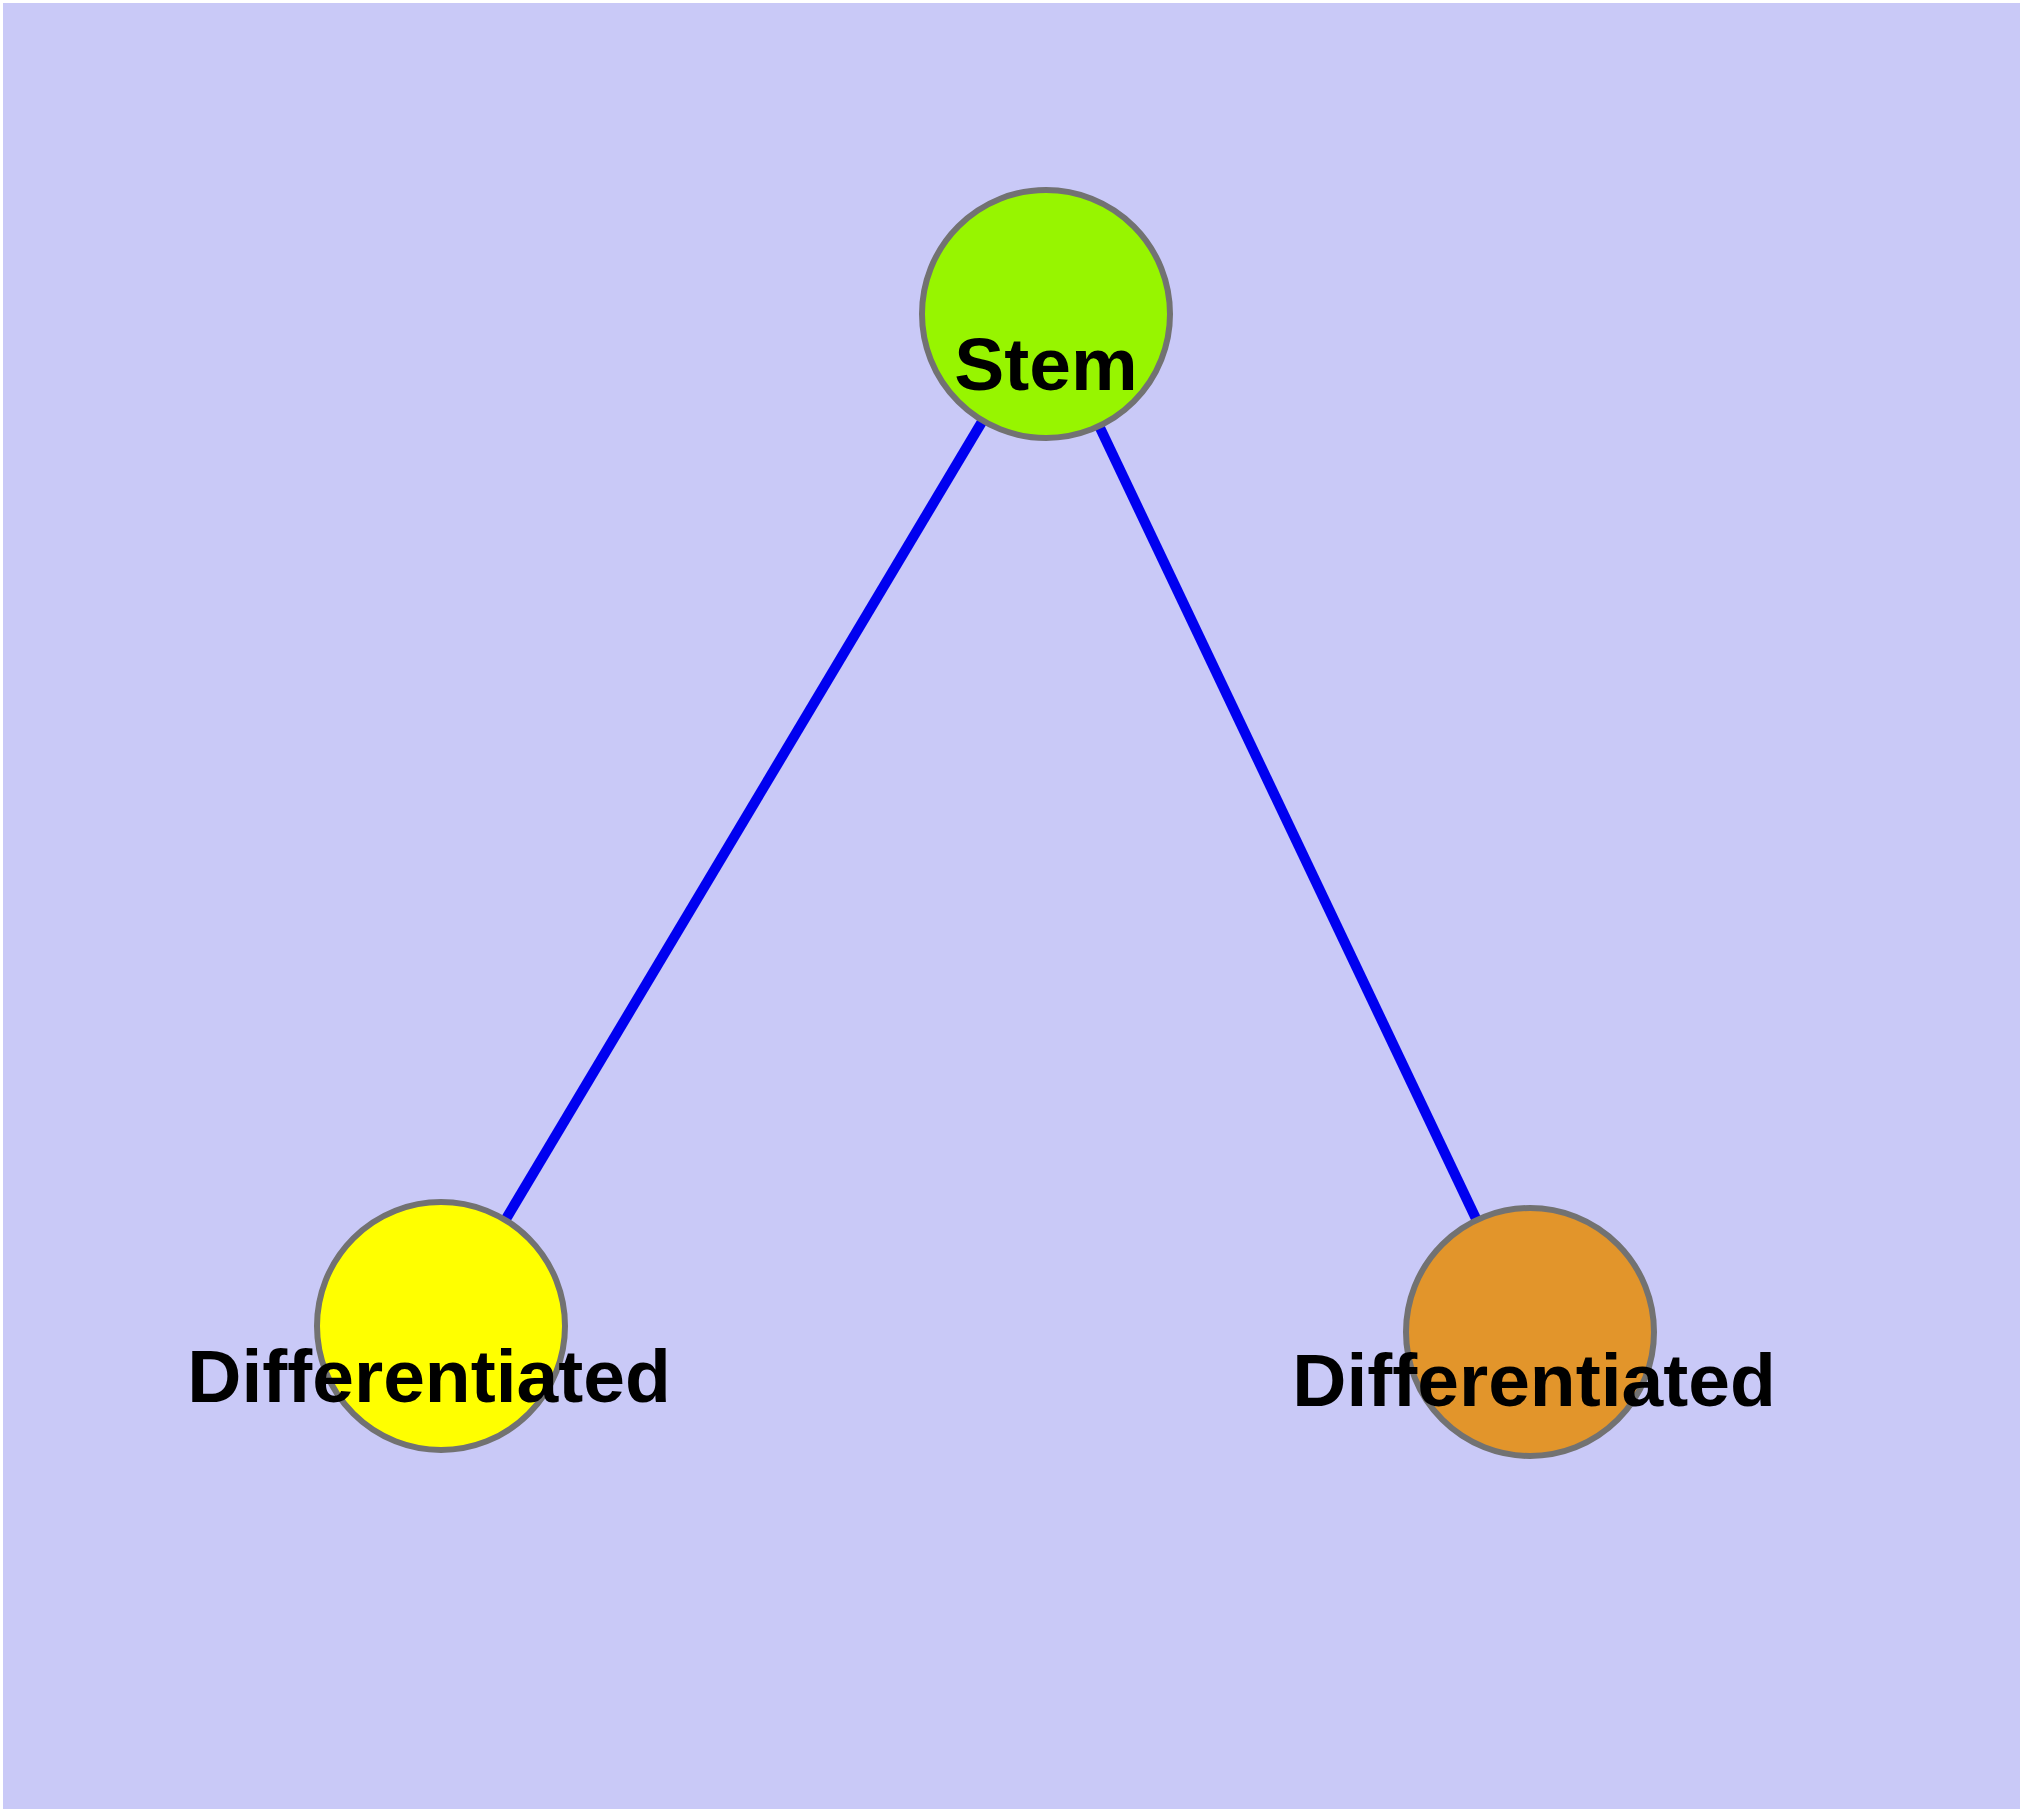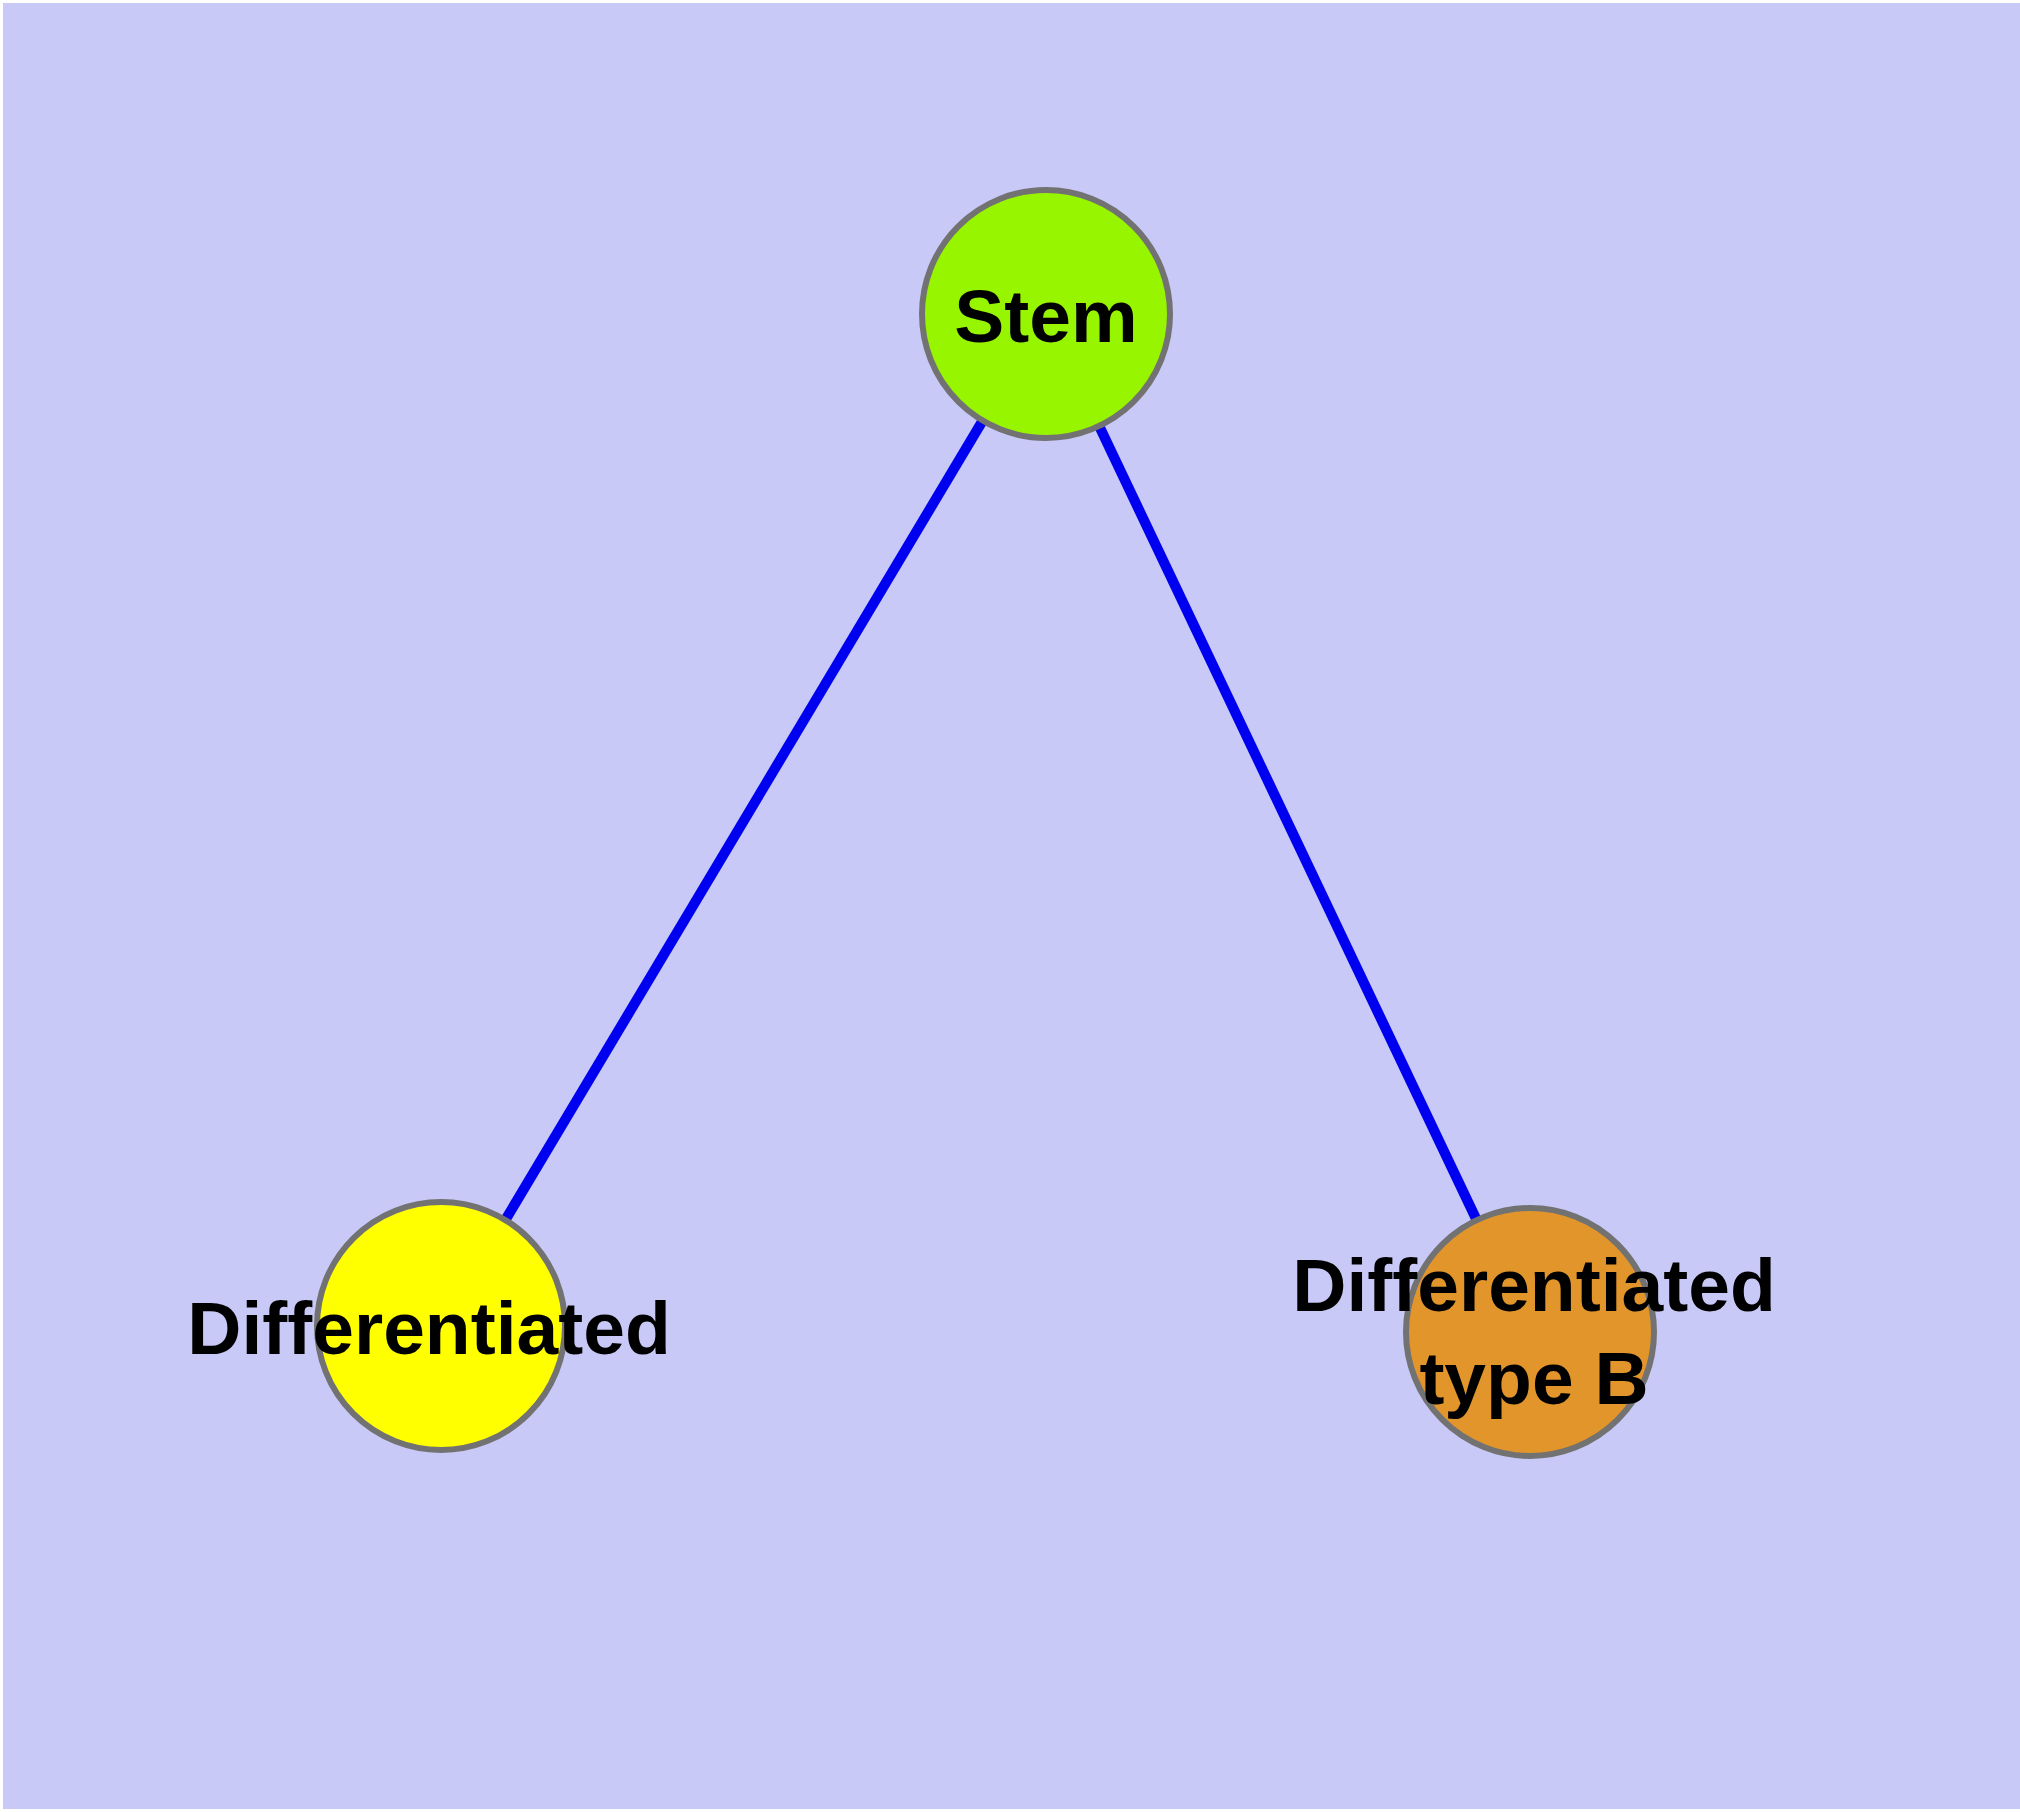--- a/index.html
+++ b/index.html
@@ -46,20 +46,21 @@
     position: absolute;
     transform: translate(-50%, -50%);
     text-align: center;
     color: #000000;
     font-size: 75px;
     font-weight: bold;
     line-height: 93px;
     white-space: nowrap;
     z-index: 3;
     pointer-events: none;
+    margin-top: 48px;
   }
   .lbl-line {
     display: block;
   }
 </style>
 </head>
 <body>
 
 <div class="frame">
   <div class="canvas" style="background: rgb(201, 201, 247);"></div>
@@ -76,16 +77,15 @@
   <div class="node-label" style="left: 1046px; top: 316px; color: rgb(0, 0, 0);">
     <span class="lbl-line">Stem</span>
   </div>
 
   <div class="node-label" style="left: 429px; top: 1328px; color: rgb(0, 0, 0);">
     <span class="lbl-line">Differentiated</span>
   </div>
 
   <div class="node-label" style="left: 1534px; top: 1332px; color: rgb(0, 0, 0);">
     <span class="lbl-line">Differentiated</span>
-    <span class="lbl-line">type B</span>
   </div>
 </div>
 
 
 </body></html>

